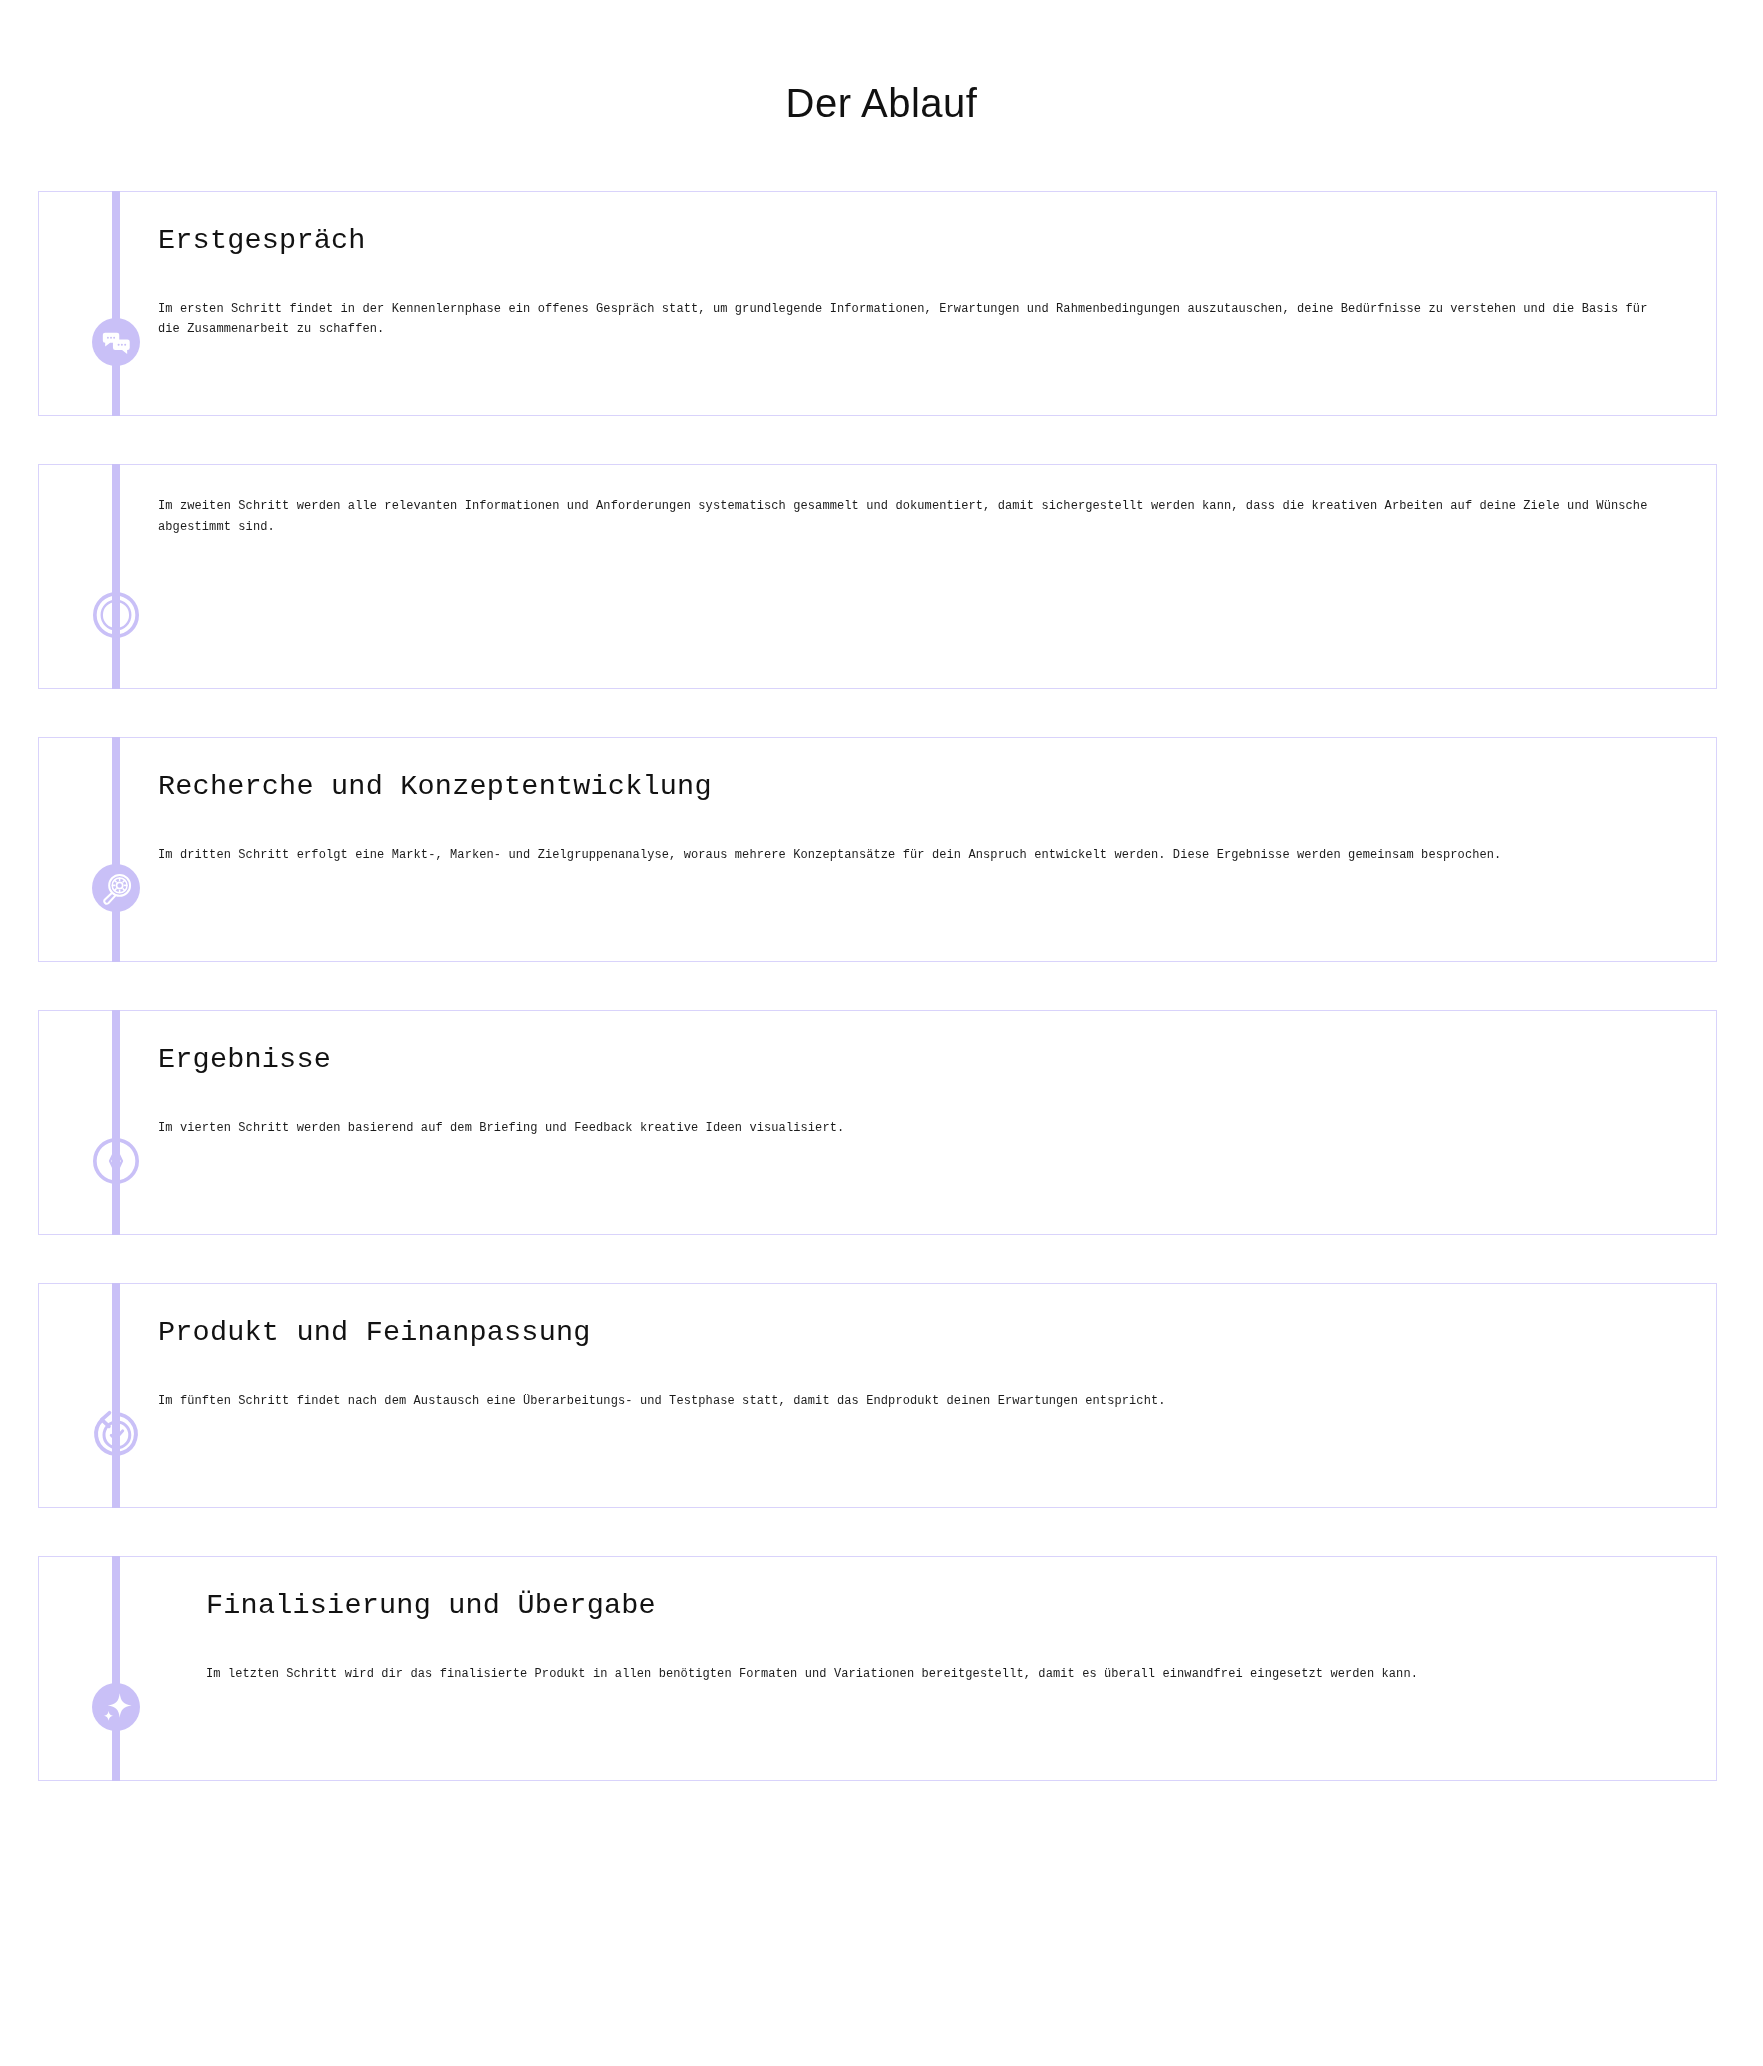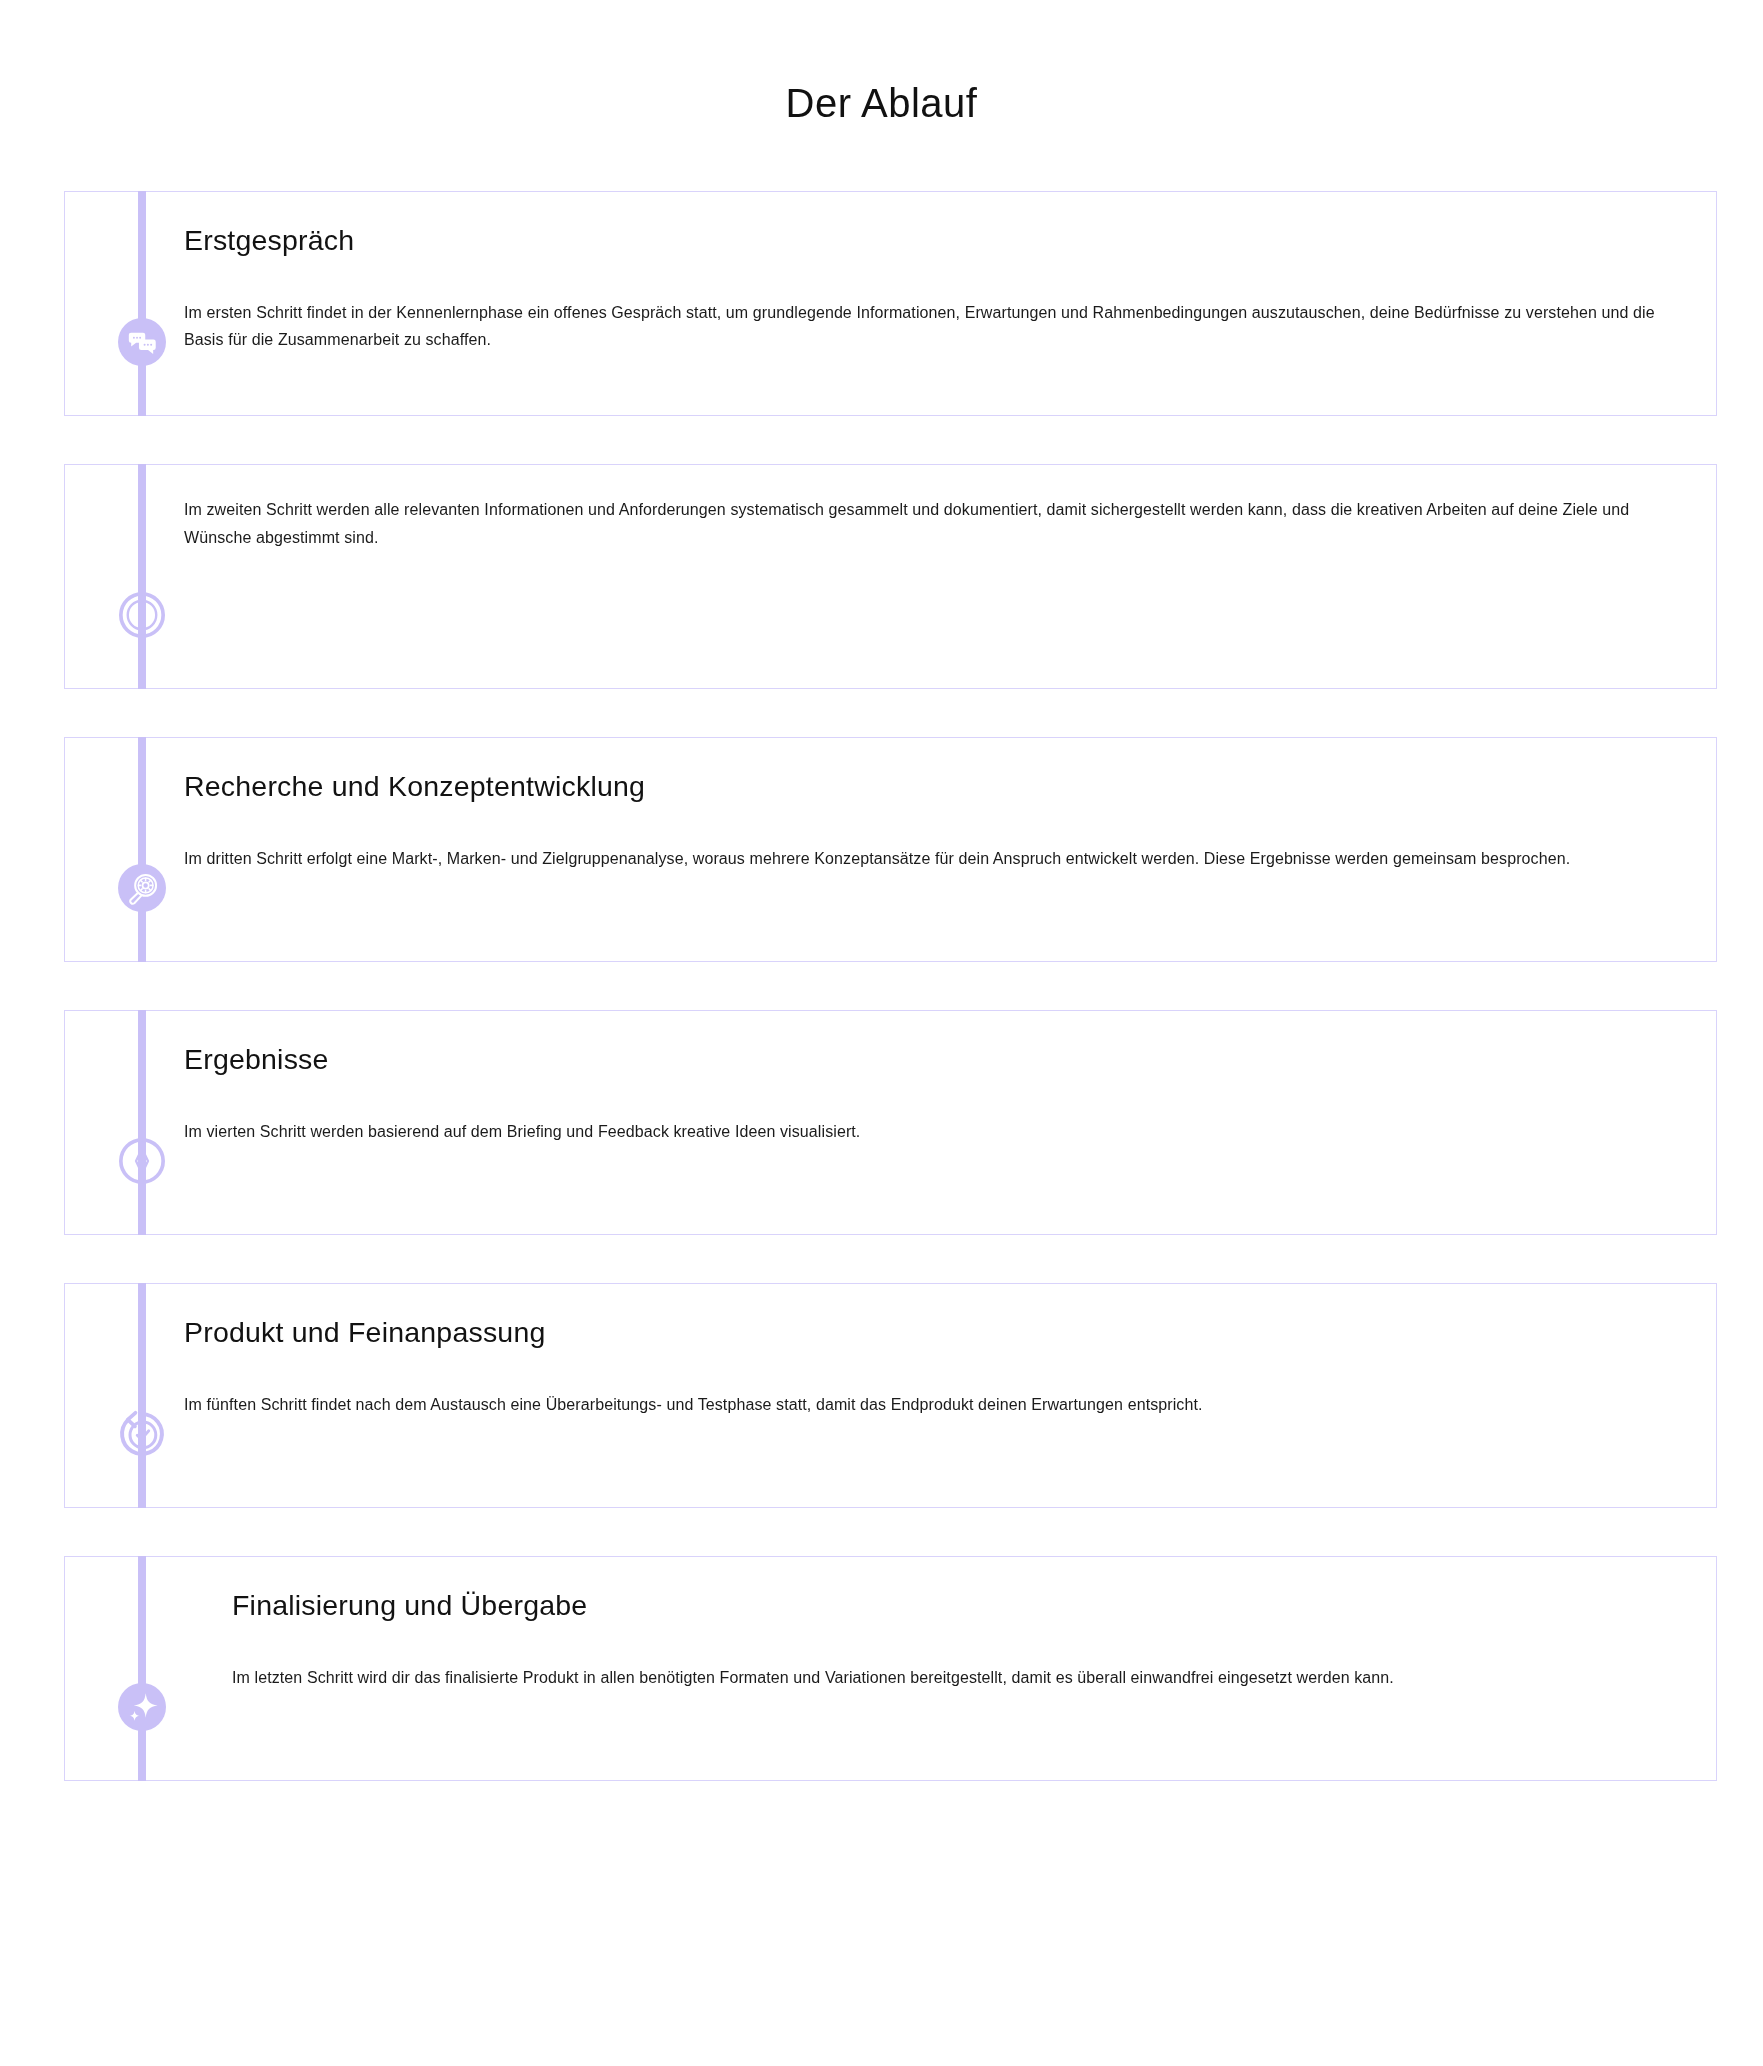--- a/index.html
+++ b/index.html
@@ -39,25 +39,26 @@
   
   .timeline {
     margin: 0;
     padding: 0;
     list-style: none;
     padding-top: 66px;
   }
 
   .step-card {
     position: relative;
-    margin: 0 46px 48px 64px;
+    margin: 0 46px 48px 38px;
     border: 1.4px solid #d9d3fb;
     background: #ffffff;
     min-height: 225px;
     padding: 0;
+    font-family: Liberation Mono, monospace;
   }
   .step-card:last-child { margin-bottom: 110px; padding-left: 48px; }
 
   
   .step-rail {
     position: absolute;
     left: 73px;
     top: -1.4px;
     bottom: -1.4px;
     width: 8.3px;
@@ -92,21 +93,21 @@
   .step-heading {
     font-size: 28.5px;
     font-weight: 400;
     letter-spacing: 0.2px;
     color: #121212;
     margin: 0 0 40px 0;
     line-height: 1.25;
   }
 
   .step-text {
-    font-size: 16px;
+    font-size: 12px;
     font-weight: 400;
     line-height: 1.72;
     letter-spacing: 0.1px;
     color: #1b1b1b;
     margin: 0;
     max-width: 1497px;
   }
 </style>
 </head>
 <body>

